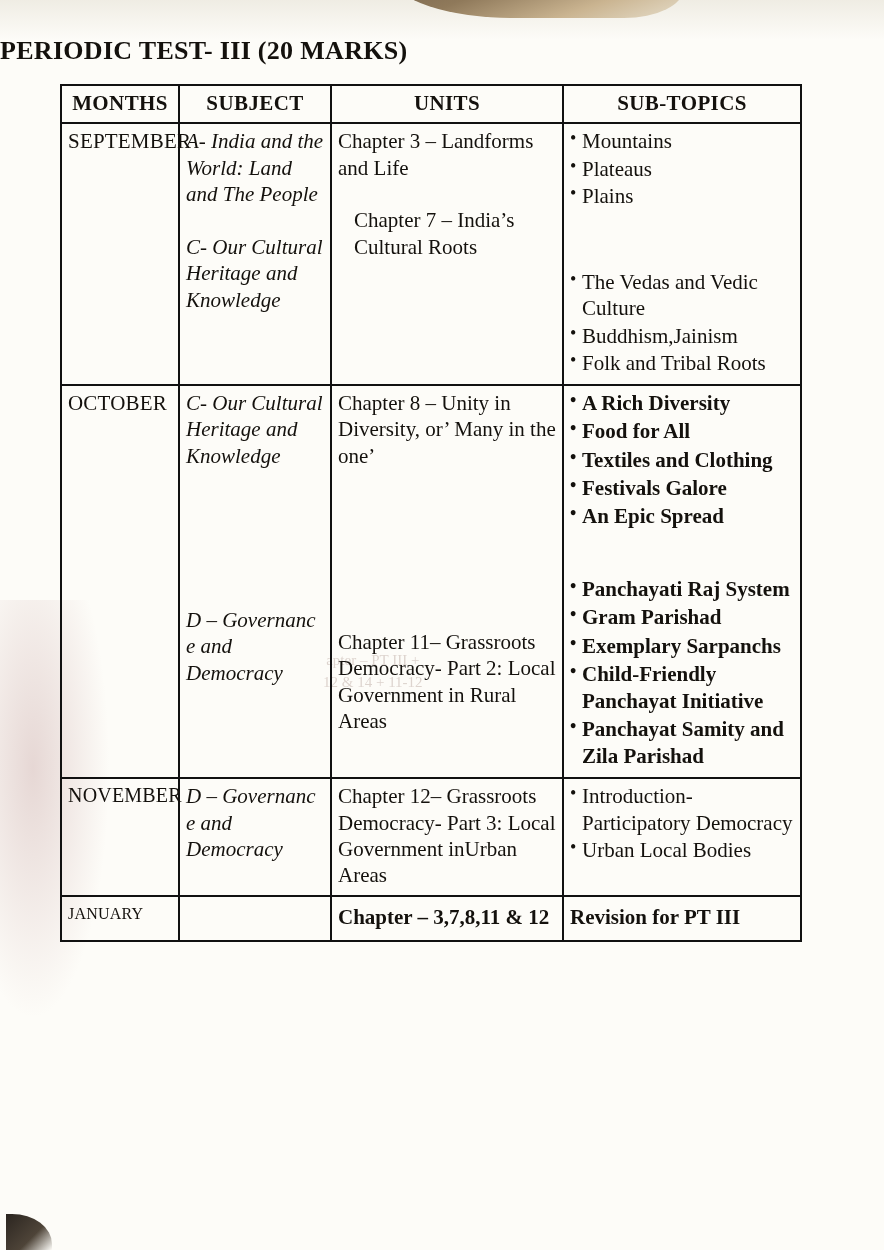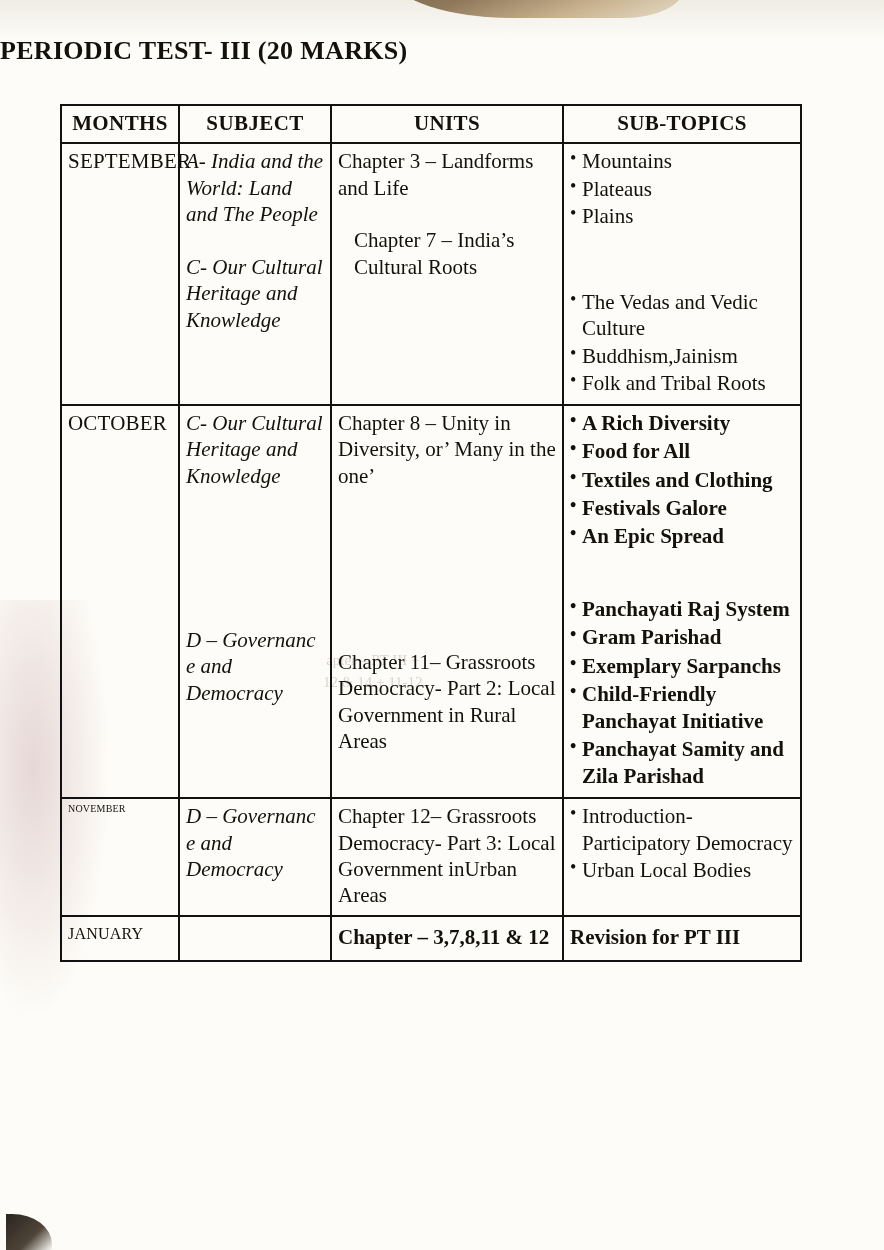--- a/index.html
+++ b/index.html
@@ -66,21 +66,21 @@
     pointer-events: none;
     white-space: pre-line;
     line-height: 1.45;
   }
   .ghost-2 { left: 323px; top: 650px; text-align: center; }
 
   
   .table-wrap {
     position: absolute;
     left: 60px;
-    top: 104px;
+    top: 84px;
     width: 664px;
   }
   table.syllabus {
     border-collapse: collapse;
     width: 740px;
     table-layout: fixed;
   }
   table.syllabus td, table.syllabus th {
     border: 2.2px solid #111;
     vertical-align: top;
@@ -102,21 +102,21 @@
   }
   th.h-months { font-size: 19px; }
   th.h-units, th.h-sub { vertical-align: middle; }
 
   td.month {
     font-size: 17px;
     letter-spacing: 0.2px;
     padding-top: 6px;
     text-align: left;
   }
-  td.month.small { font-size: 10px; }
+  td.month.small { font-size: 20px; }
 
   .cell-block + .cell-block { margin-top: 26px; }
   .cell-gap-lg { margin-top: 56px; margin-left: 16px; }
 
   ul.bullets {
     list-style: none;
     margin: 0;
     padding: 0;
   }
   ul.bullets li {

